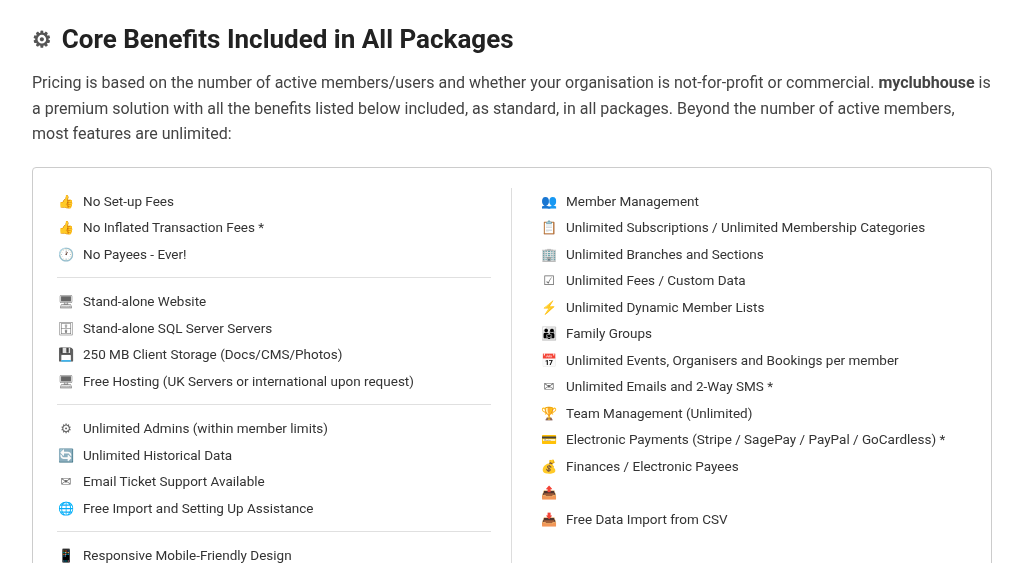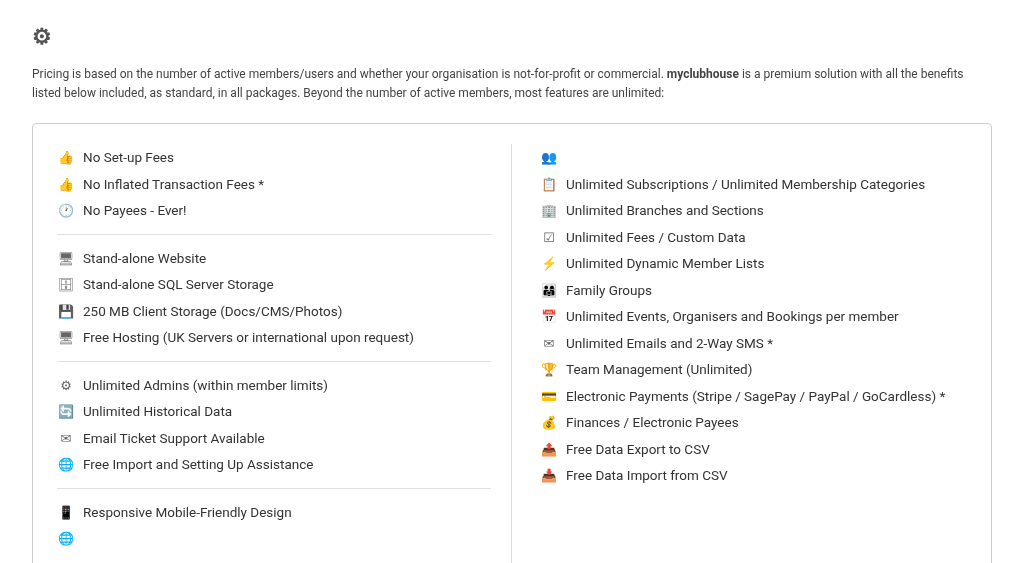--- a/index.html
+++ b/index.html
@@ -18,21 +18,21 @@
       margin-bottom: 16px;
       display: flex;
       align-items: center;
       gap: 10px;
     }
     .gear-icon {
       font-size: 22px;
       color: #555;
     }
     .intro-text {
-      font-size: 12px;
+      font-size: 16px;
       color: #444;
       line-height: 1.6;
       margin-bottom: 20px;
     }
     .intro-text strong {
       font-weight: 700;
     }
     .benefits-box {
       border: 1px solid #ccc;
       border-radius: 4px;
@@ -72,20 +72,21 @@
       color: #666;
       font-size: 13px;
       margin-top: 1px;
     }
   </style>
 </head>
 <body>
 
 <h1 class="page-title">
   <span class="gear-icon">⚙</span>
+  <span>Core Benefits Included in All Packages</span>
 </h1>
 
 <p class="intro-text">
   <span>Pricing is based on the number of active members/users and whether your organisation is not-for-profit or commercial. </span><strong>myclubhouse</strong><span> is a premium solution with all the benefits listed below included, as standard, in all packages. Beyond the number of active members, most features are unlimited:</span>
 </p>
 
 <div class="benefits-box">
   <div class="col-left">
     <div class="section" id="lg1">
         <div class="benefit-item">
@@ -102,21 +103,21 @@
     </div>
       </div>
     <hr class="section-divider">
     <div class="section" id="lg2">
         <div class="benefit-item">
       <span class="benefit-icon">🖥</span>
       <span>Stand-alone Website</span>
     </div>
         <div class="benefit-item">
       <span class="benefit-icon">🗄</span>
-      <span>Stand-alone SQL Server Storage</span>
+      <span>Stand-alone SQL Server Servers</span>
     </div>
         <div class="benefit-item">
       <span class="benefit-icon">💾</span>
       <span>250 MB Client Storage (Docs/CMS/Photos)</span>
     </div>
         <div class="benefit-item">
       <span class="benefit-icon">🖥</span>
       <span>Free Hosting (UK Servers or international upon request)</span>
     </div>
       </div>
@@ -150,20 +151,21 @@
     </div>
         <div class="benefit-item">
       
       
     </div>
       </div>
   </div>
   <div class="col-right" id="rc">
       <div class="benefit-item">
       <span class="benefit-icon">👥</span>
+      <span>Member Management</span>
     </div>
       <div class="benefit-item">
       <span class="benefit-icon">📋</span>
       <span>Unlimited Subscriptions / Unlimited Membership Categories</span>
     </div>
       <div class="benefit-item">
       <span class="benefit-icon">🏢</span>
       <span>Unlimited Branches and Sections</span>
     </div>
       <div class="benefit-item">
@@ -193,20 +195,19 @@
       <div class="benefit-item">
       <span class="benefit-icon">💳</span>
       <span>Electronic Payments (Stripe / SagePay / PayPal / GoCardless) *</span>
     </div>
       <div class="benefit-item">
       <span class="benefit-icon">💰</span>
       <span>Finances / Electronic Payees</span>
     </div>
       <div class="benefit-item">
       <span class="benefit-icon">📤</span>
-      <span>Free Data Export to CSV</span>
     </div>
       <div class="benefit-item">
       <span class="benefit-icon">📥</span>
       <span>Free Data Import from CSV</span>
     </div>
     </div>
 </div>
 
 </body></html>

